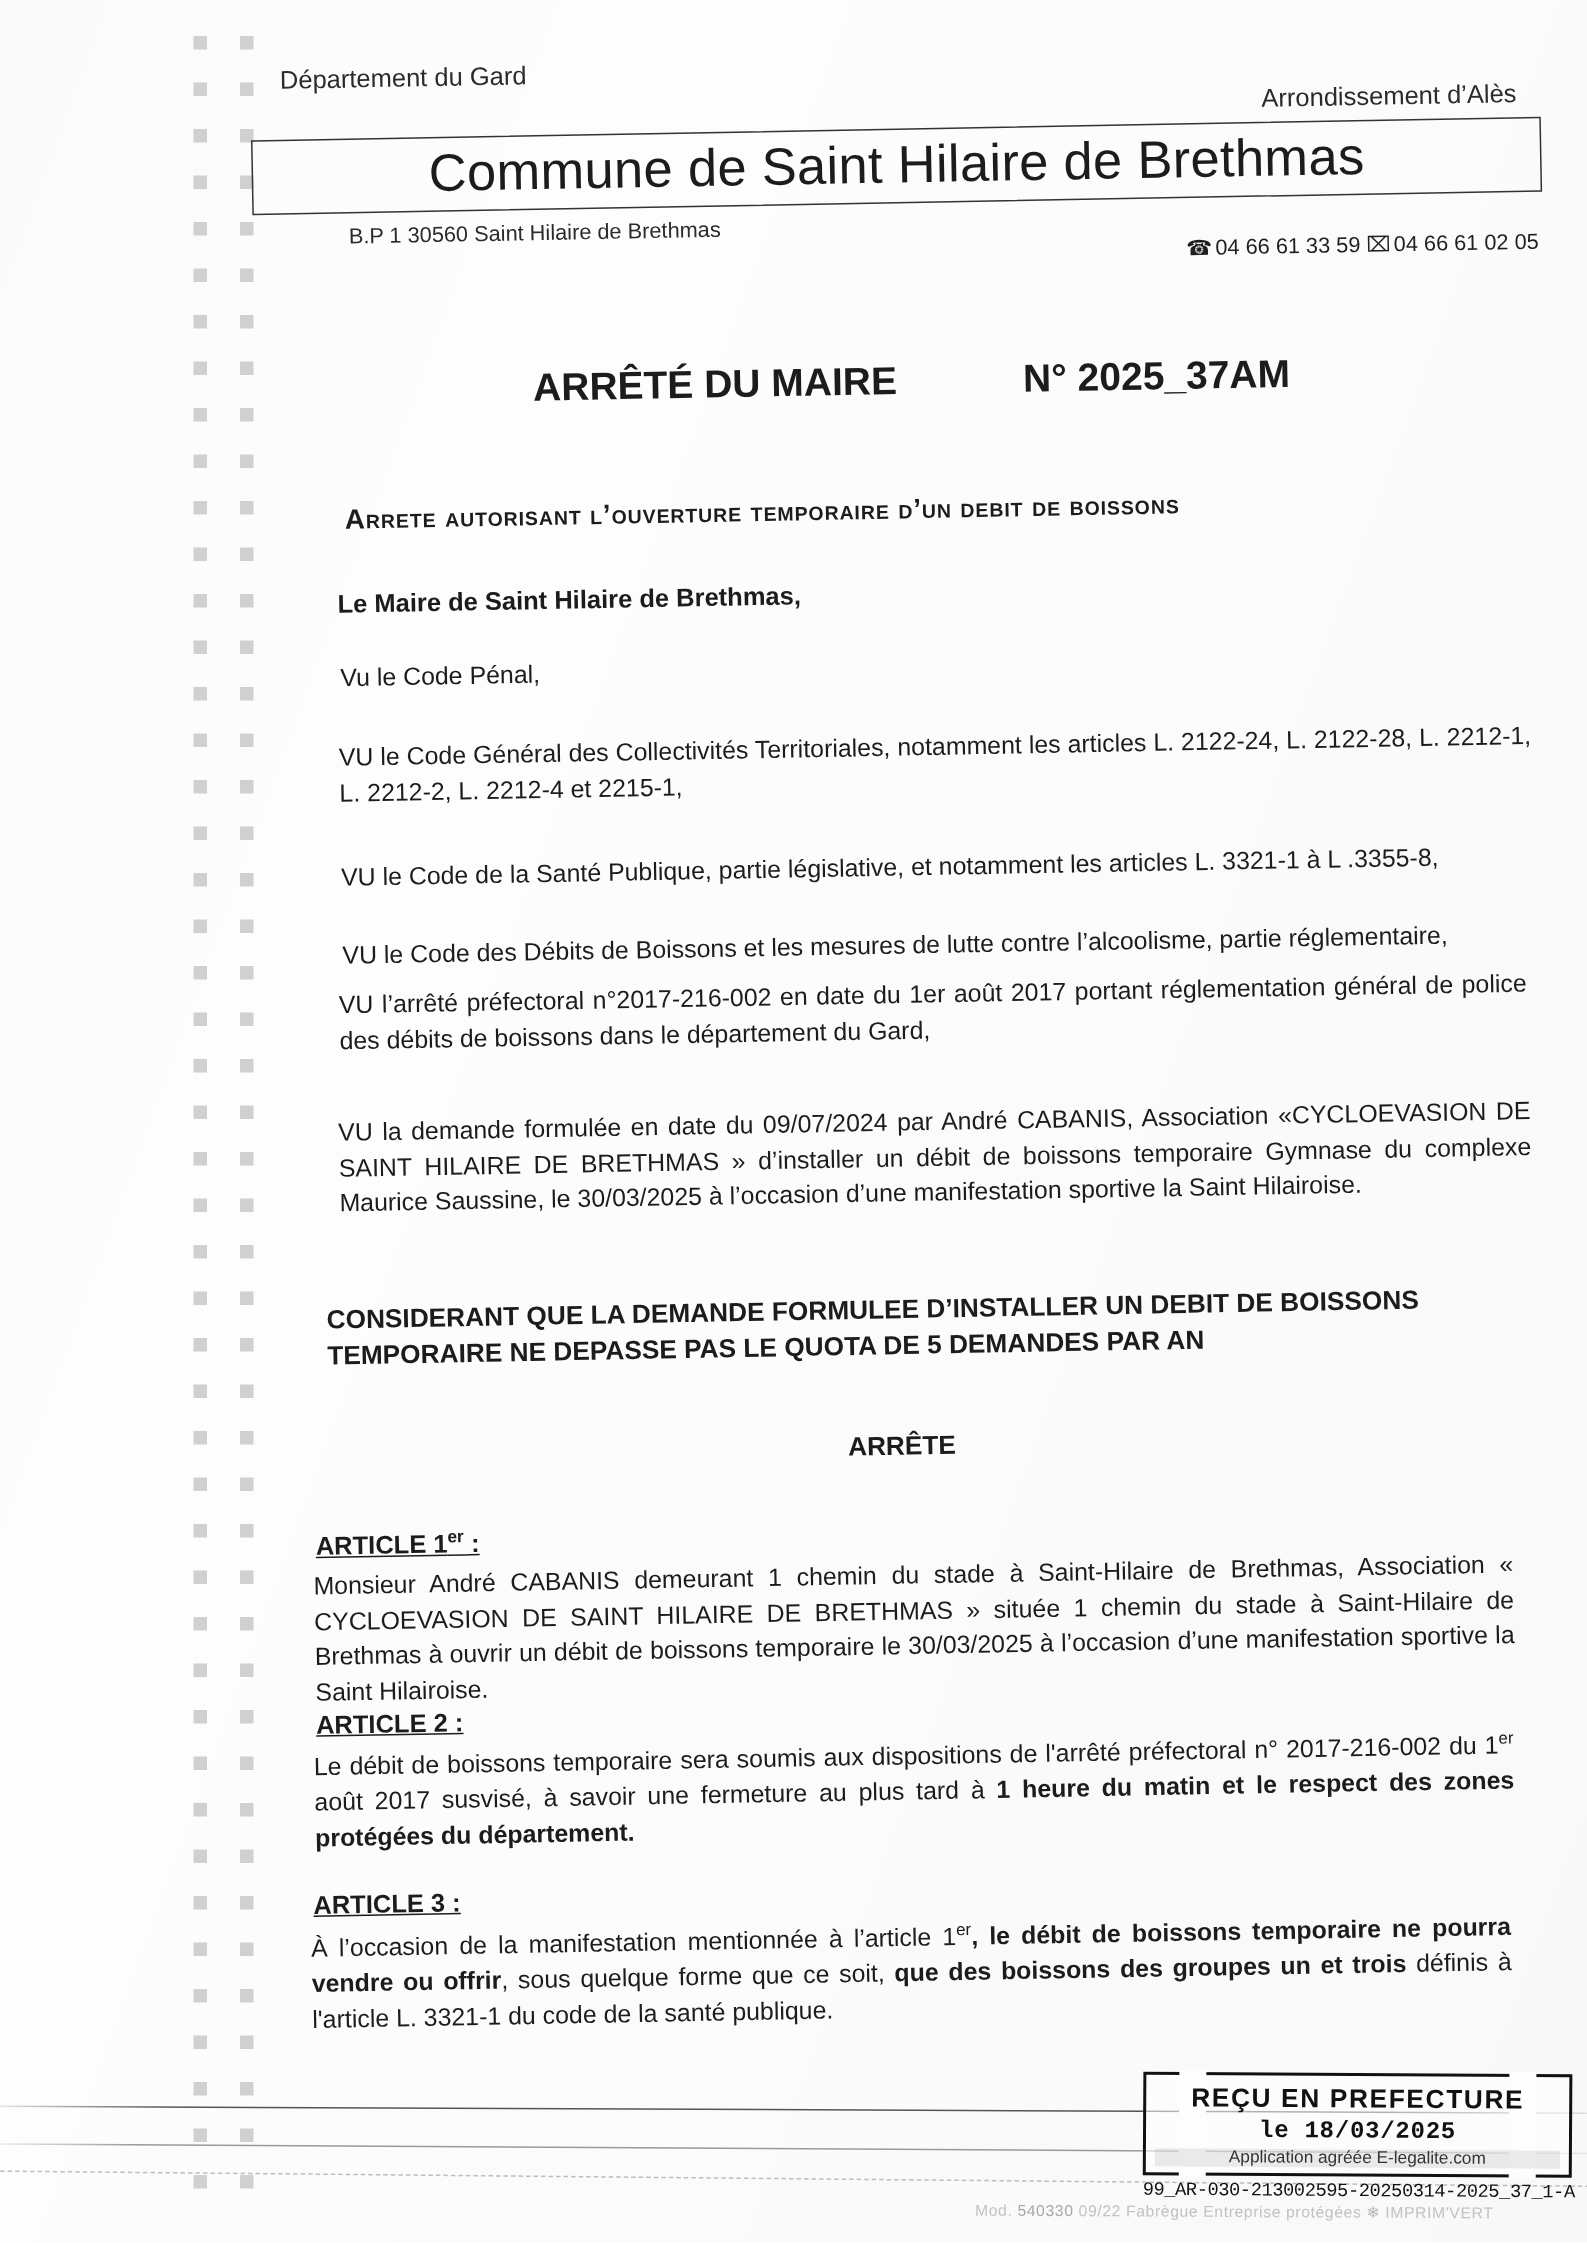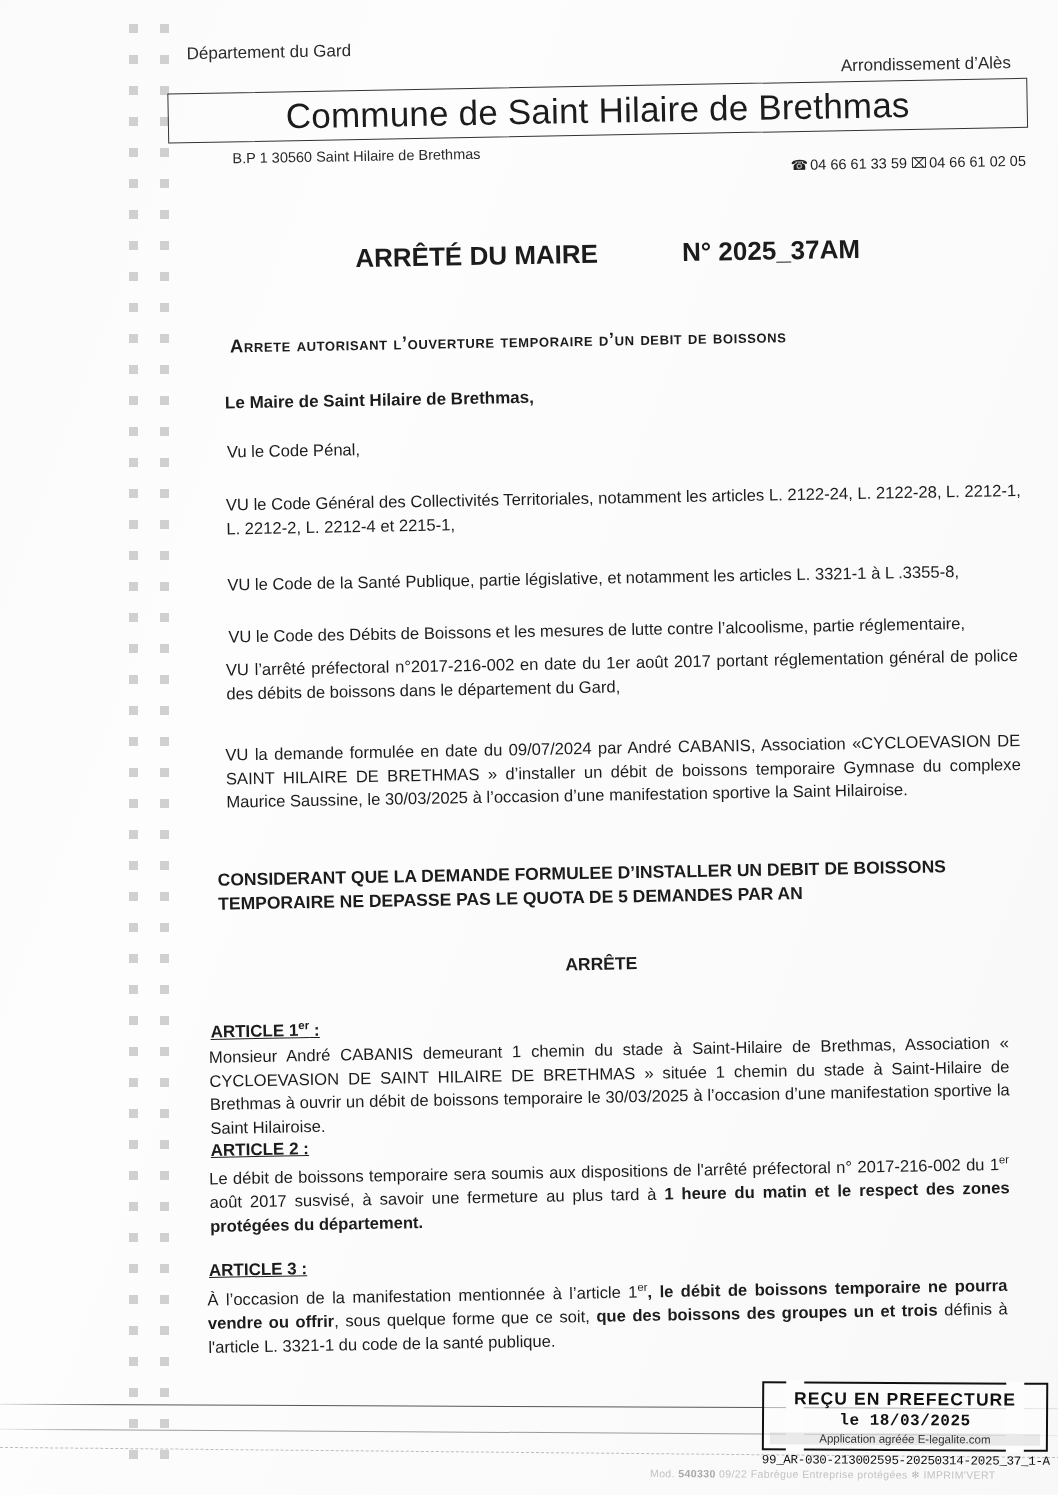--- a/index.html
+++ b/index.html
@@ -240,21 +240,21 @@
 
   .printer-footer {
     position: absolute;
     left: 650px; top: 1468px;
     font-size: 10.5px;
     color: #c2c2c2;
     letter-spacing: 0.4px;
     white-space: nowrap;
     transform: rotate(0.3deg);
   }
-  .printer-footer .bold { color: #a8a8a8; font-weight: bold; }
+  .printer-footer .bold { color: #a8a8a8; font-weight: normal; }
   .printer-footer .leaf { color: #b5b5b5; }
 </style>
 </head>
 <body>
 
 <div class="page">
 
   <div class="paper-tint"></div>
 
   <div class="perf-col c1" id="perfA">

